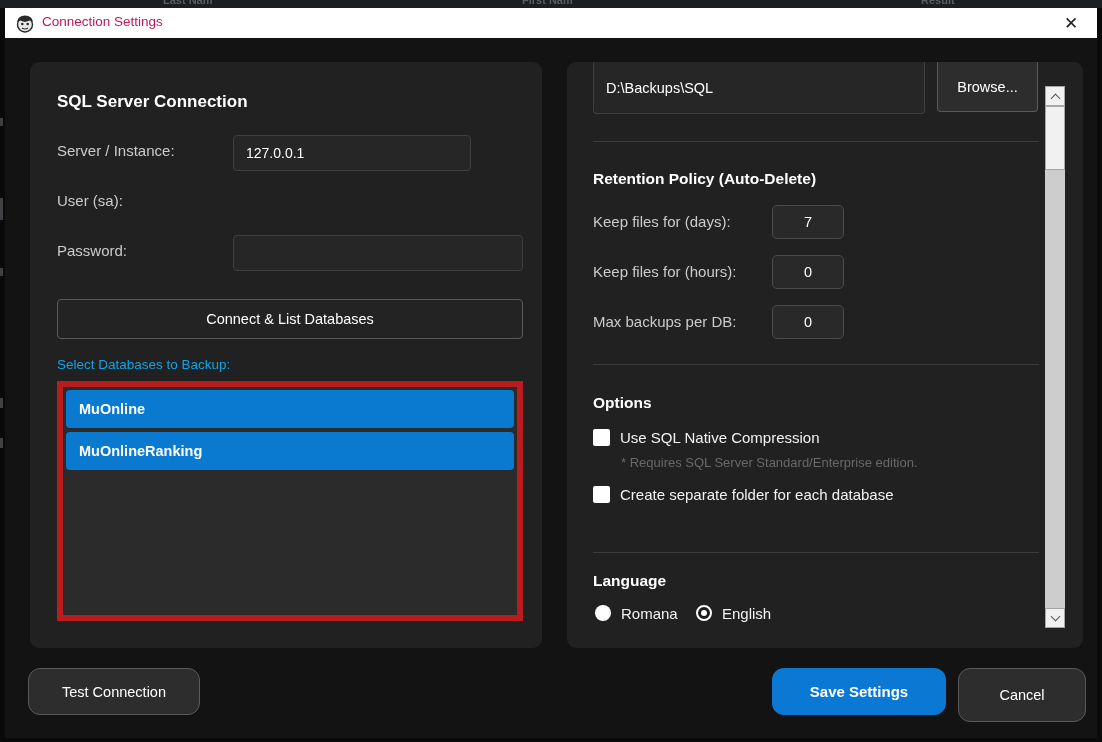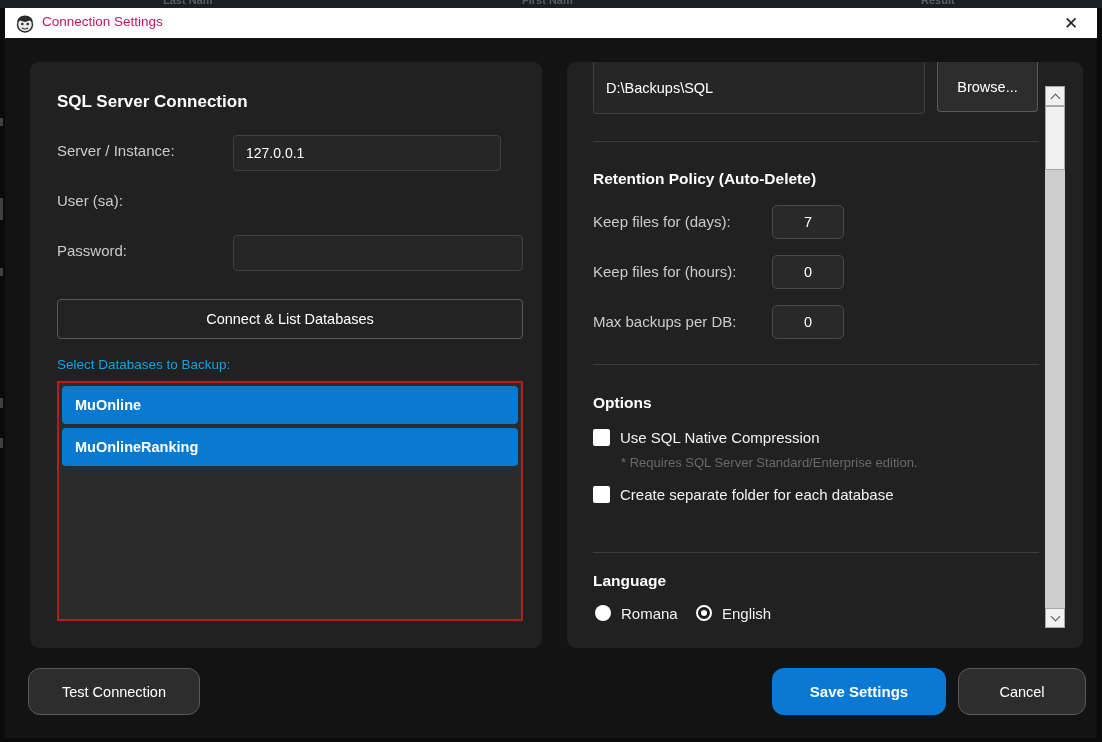--- a/index.html
+++ b/index.html
@@ -58,21 +58,21 @@
     border-radius:4px; color:#fff; font-size:14px; padding:0 12px;
     font-family:"Liberation Sans","DejaVu Sans",sans-serif; outline:none;
   }
   .btn-dark {
     position:absolute; background:#232323; border:1px solid #5a5a5a;
     border-radius:4px; color:#fff; font-size:14.5px; text-align:center;
     cursor:default; display:flex; align-items:center; justify-content:center;
   }
   .listbox {
     position:absolute; left:27px; top:319px; width:466px; height:240px;
-    background:#2b2b2b; border:2px solid #b91c1c;
+    background:#2b2b2b; border:6px solid #b91c1c;
   }
   .list-item {
     position:relative; margin:3px 3px 4px 3px; height:38px; line-height:38px;
     background:#0a7ad0; border-radius:4px; color:#fff; font-weight:bold;
     font-size:14.5px; padding-left:13px;
   }
 
   .numbox {
     position:absolute; background:#292929; border:1px solid #4a4a4a;
     border-radius:5px; color:#fff; font-size:14.5px; width:72px; height:34px;
@@ -115,21 +115,21 @@
   .chev.up   { transform:translateY(2px) rotate(45deg); }
   .chev.down { transform:translateY(-2px) rotate(225deg); }
 
   
   .footer-btn {
     position:absolute; border-radius:12px; font-size:14.5px; color:#fff;
     display:flex; align-items:center; justify-content:center; cursor:default;
   }
   #btn-test   { left:23px;  top:630px; width:172px; height:47px; background:#2d2d2d; border:1px solid #5a5a5a; }
   #btn-save   { left:767px; top:630px; width:174px; height:47px; background:#0b79d4; font-weight:bold; font-size:15px; }
-  #btn-cancel { left:953px; top:630px; width:128px; height:47px; background:#2d2d2d; border:1px solid #5a5a5a; }
+  #btn-cancel { left:953px; top:630px; width:128px; height:54px; background:#2d2d2d; border:1px solid #5a5a5a; }
 </style>
 </head>
 <body>
 
 <div id="window">
 
   <div class="behind-strip">
     <span class="behind-text" style="left:163px">Last Nam</span>
     <span class="behind-text" style="left:522px">First Nam</span>
     <span class="behind-text" style="left:921px">Result</span>
@@ -152,21 +152,21 @@
     <span class="title-text">Connection Settings</span>
     <div class="close-btn">✕</div>
   </div>
 
   <div class="body">
 
     <div class="card" id="card-left">
       <div class="h-main" style="left:27px;top:30px">SQL Server Connection</div>
 
       <div class="lbl" style="left:27px;top:80px">Server / Instance:</div>
-      <input class="tbox" style="left: 203px; top: 73px; width: 268px; height: 36px;" value="127.0.0.1">
+      <input class="tbox" style="left: 203px; top: 73px; width: 238px; height: 36px;" value="127.0.0.1">
 
       <div class="lbl" style="left:27px;top:130px">User (sa):</div>
 
       <div class="lbl" style="left:27px;top:180px">Password:</div>
       <input class="tbox" type="password" style="left: 203px; top: 173px; width: 290px; height: 36px;" value="">
 
       <div class="btn-dark" style="left:27px;top:237px;width:466px;height:40px">Connect &amp; List Databases</div>
 
       <div class="lbl" style="left:27px;top:295px;font-size:13.5px;color:#0ea5e9">Select Databases to Backup:</div>
 

